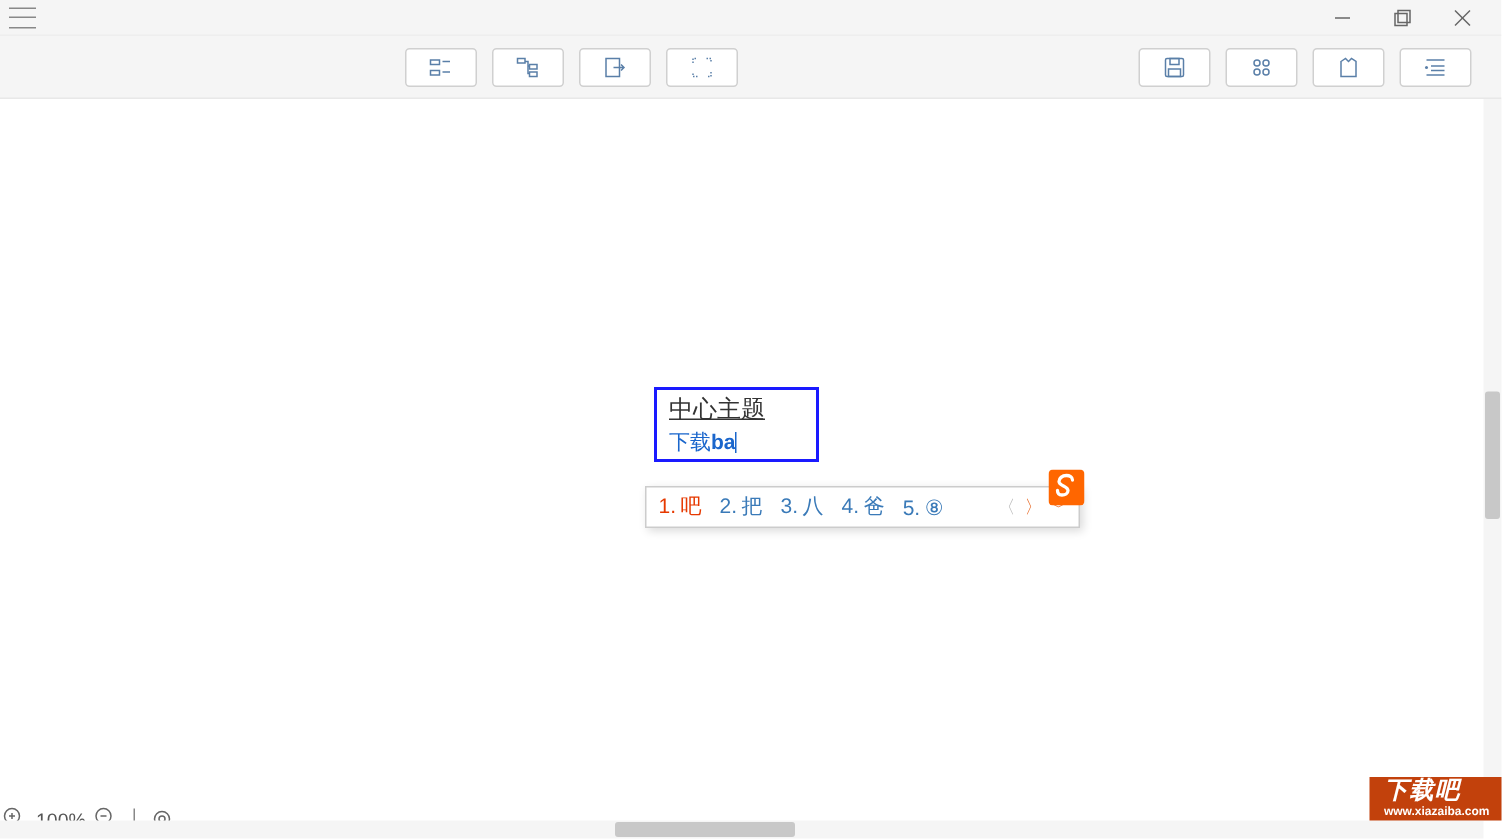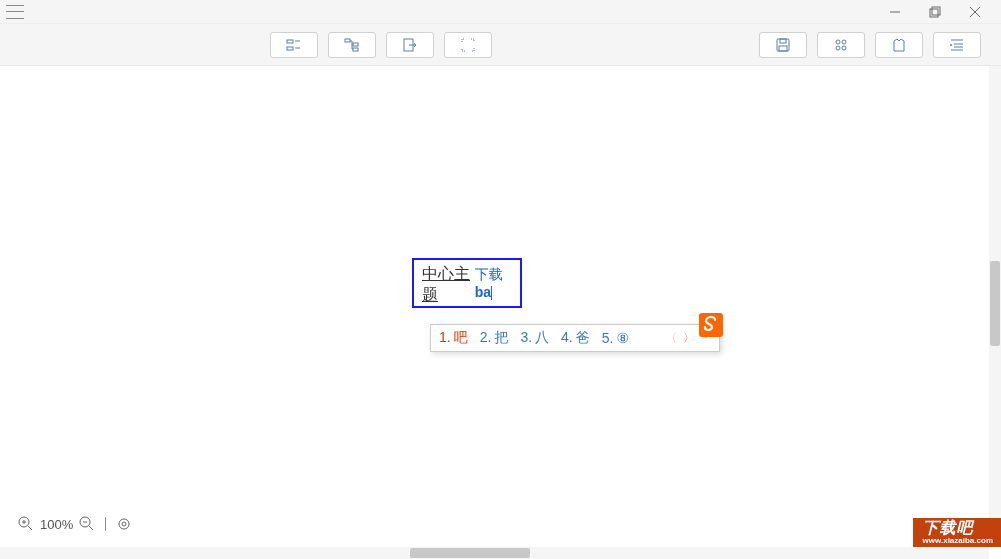--- a/index.html
+++ b/index.html
@@ -13,40 +13,40 @@
   .winbtn svg { width: 12px; height: 12px; }
   
   .toolbar { height: 42px; background: #f5f5f5; display: flex; align-items: center; padding: 8px 20px; gap: 10px; border-bottom: 1px solid #e8e8e8; position: relative; }
   .toolbar-center { position: absolute; left: 270px; display: flex; gap: 10px; }
   .toolbar-right { margin-left: auto; display: flex; gap: 10px; }
   .tbtn { width: 48px; height: 26px; border: 1px solid #d0d0d0; border-radius: 3px; background: #fff; display: flex; align-items: center; justify-content: center; color: #5a7fa8; cursor: pointer; }
   .tbtn svg { width: 16px; height: 16px; }
   
   .canvas-area { position: relative; height: 470px; background: #fff; }
   
-  .topic-node { position: absolute; left: 412px; top: 192px; width: 110px; height: 50px; border: 2px solid #1a1aff; background: #fff; display: flex; flex-direction: row; justify-content: center; padding: 4px 8px; }
+  .topic-node { position: absolute; left: 436px; top: 192px; width: 110px; height: 50px; border: 2px solid #1a1aff; background: #fff; display: flex; flex-direction: column; justify-content: center; padding: 4px 8px; }
   .topic-text { font-size: 16px; text-decoration: underline; color: #333; }
   .topic-input { font-size: 14px; color: #1a66cc; margin-top: 2px; }
   .topic-input .bold { font-weight: bold; color: #1a66cc; }
   .cursor { display: inline-block; width: 1px; height: 14px; background: #1a66cc; vertical-align: middle; }
   
   .ime-panel { position: absolute; left: 430px; top: 258px; width: 290px; border: 1px solid #ccc; background: #fff; box-shadow: 2px 2px 6px rgba(0,0,0,0.15); }
   .ime-logo { position: absolute; right: -4px; top: -12px; width: 24px; height: 24px; }
   .ime-logo svg { width: 24px; height: 24px; }
   .ime-row { display: flex; align-items: center; padding: 4px 8px; font-size: 14px; gap: 12px; }
   .ime-cand { display: flex; gap: 3px; cursor: pointer; }
   .ime-cand.first .num, .ime-cand.first .ch { color: #e63900; }
   .ime-cand .num { color: #3a7ab8; }
   .ime-cand .ch { color: #3a7ab8; }
   .ime-nav { margin-left: auto; display: flex; gap: 6px; align-items: center; }
   .ime-arrow { color: #bbb; font-size: 12px; cursor: pointer; }
   .ime-arrow.active { color: #e87030; }
   .ime-chevdown { color: #e87030; font-size: 10px; cursor: pointer; }
   
-  .footer { position: absolute; bottom: 0; left: 0; right: 0; height: 44px; display: flex; align-items: flex-start; padding: 0 17px 4px; background: #fff; }
+  .footer { position: absolute; bottom: 0; left: 0; right: 0; height: 44px; display: flex; align-items: flex-end; padding: 0 1px 4px; background: #fff; }
   .zoom-group { display: flex; align-items: center; gap: 5px; color: #555; font-size: 13px; }
   .zbtn { width: 18px; height: 18px; display: flex; align-items: center; justify-content: center; cursor: pointer; color: #666; }
   .zoom-sep { width: 1px; height: 14px; background: #888; margin: 0 4px; }
   
   .hscroll { position: absolute; bottom: 0; left: 0; right: 12px; height: 12px; background: #f5f5f5; }
   .hscroll-thumb { position: absolute; left: 410px; width: 120px; height: 10px; top: 1px; background: #c8c8c8; border-radius: 2px; cursor: pointer; }
   .vscroll { position: absolute; right: 0; top: 66px; bottom: 12px; width: 12px; background: #f5f5f5; }
   .vscroll-thumb { position: absolute; top: 195px; height: 85px; width: 10px; left: 1px; background: #c8c8c8; border-radius: 2px; cursor: pointer; }
   
   .watermark { position: absolute; right: 0; bottom: 12px; background: #c2410c; color: #fff; padding: 2px 8px 2px 10px; font-size: 16px; font-weight: bold; font-style: italic; letter-spacing: 1px; line-height: 1; }

